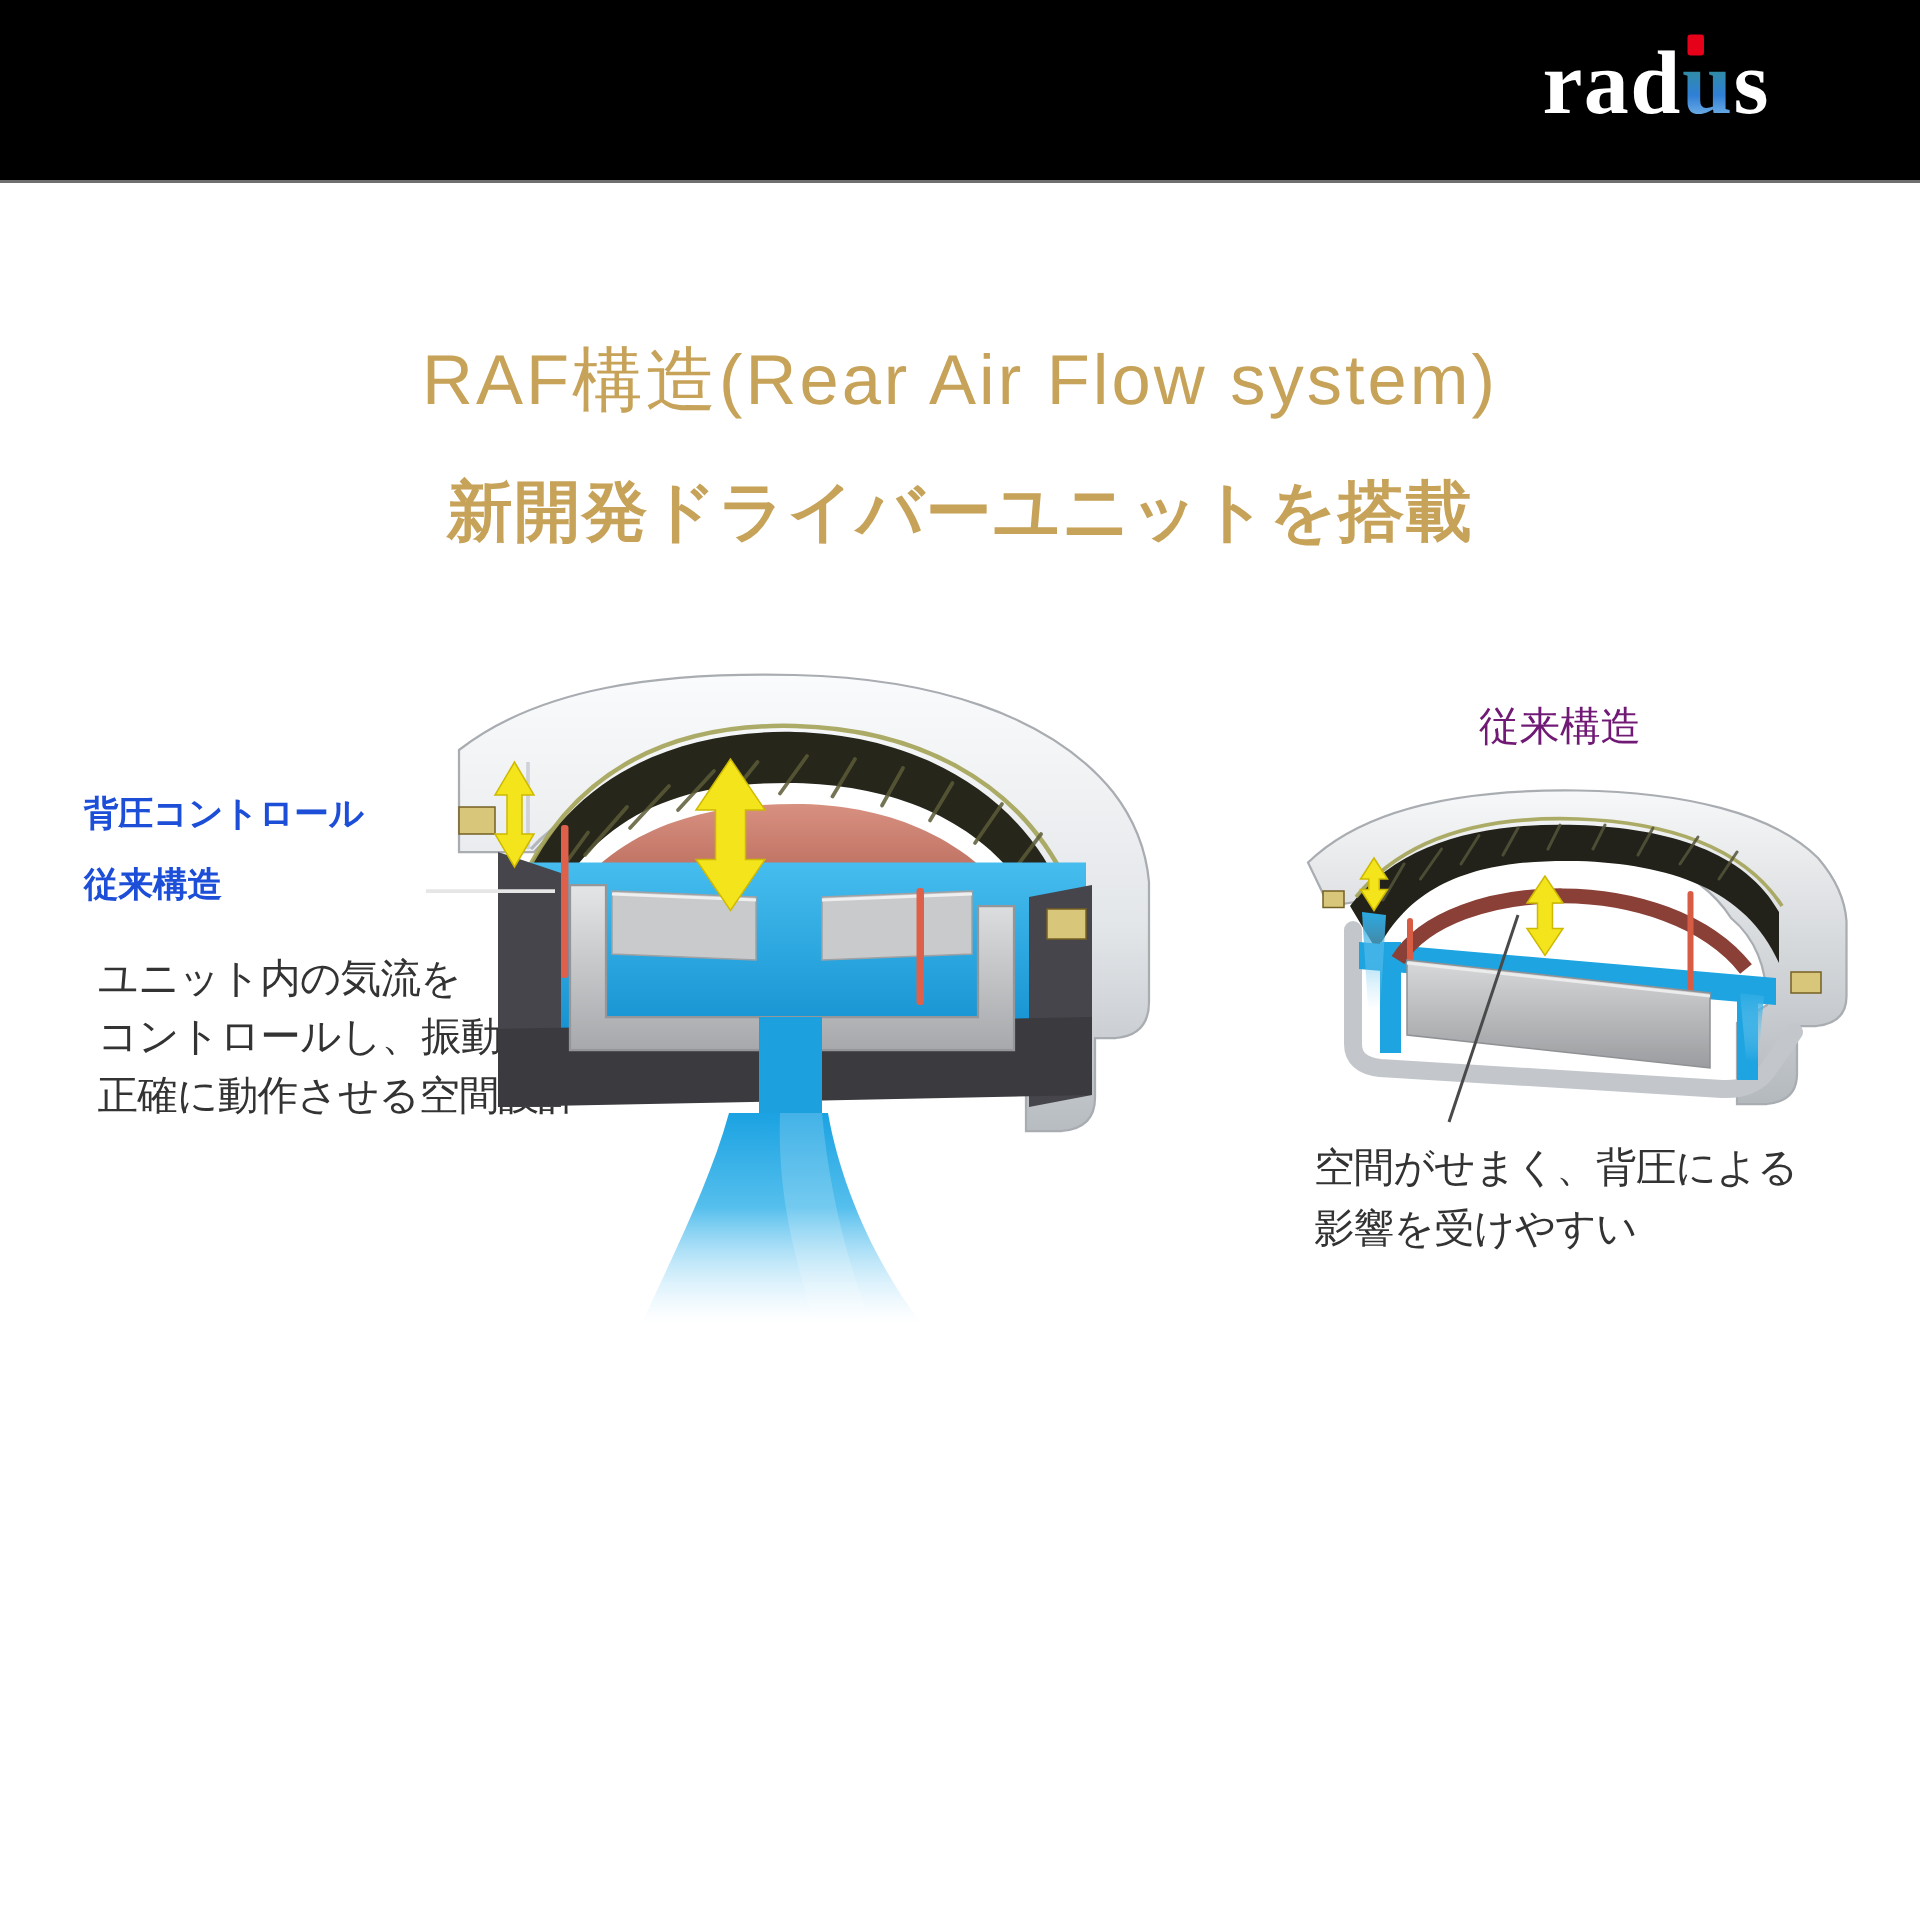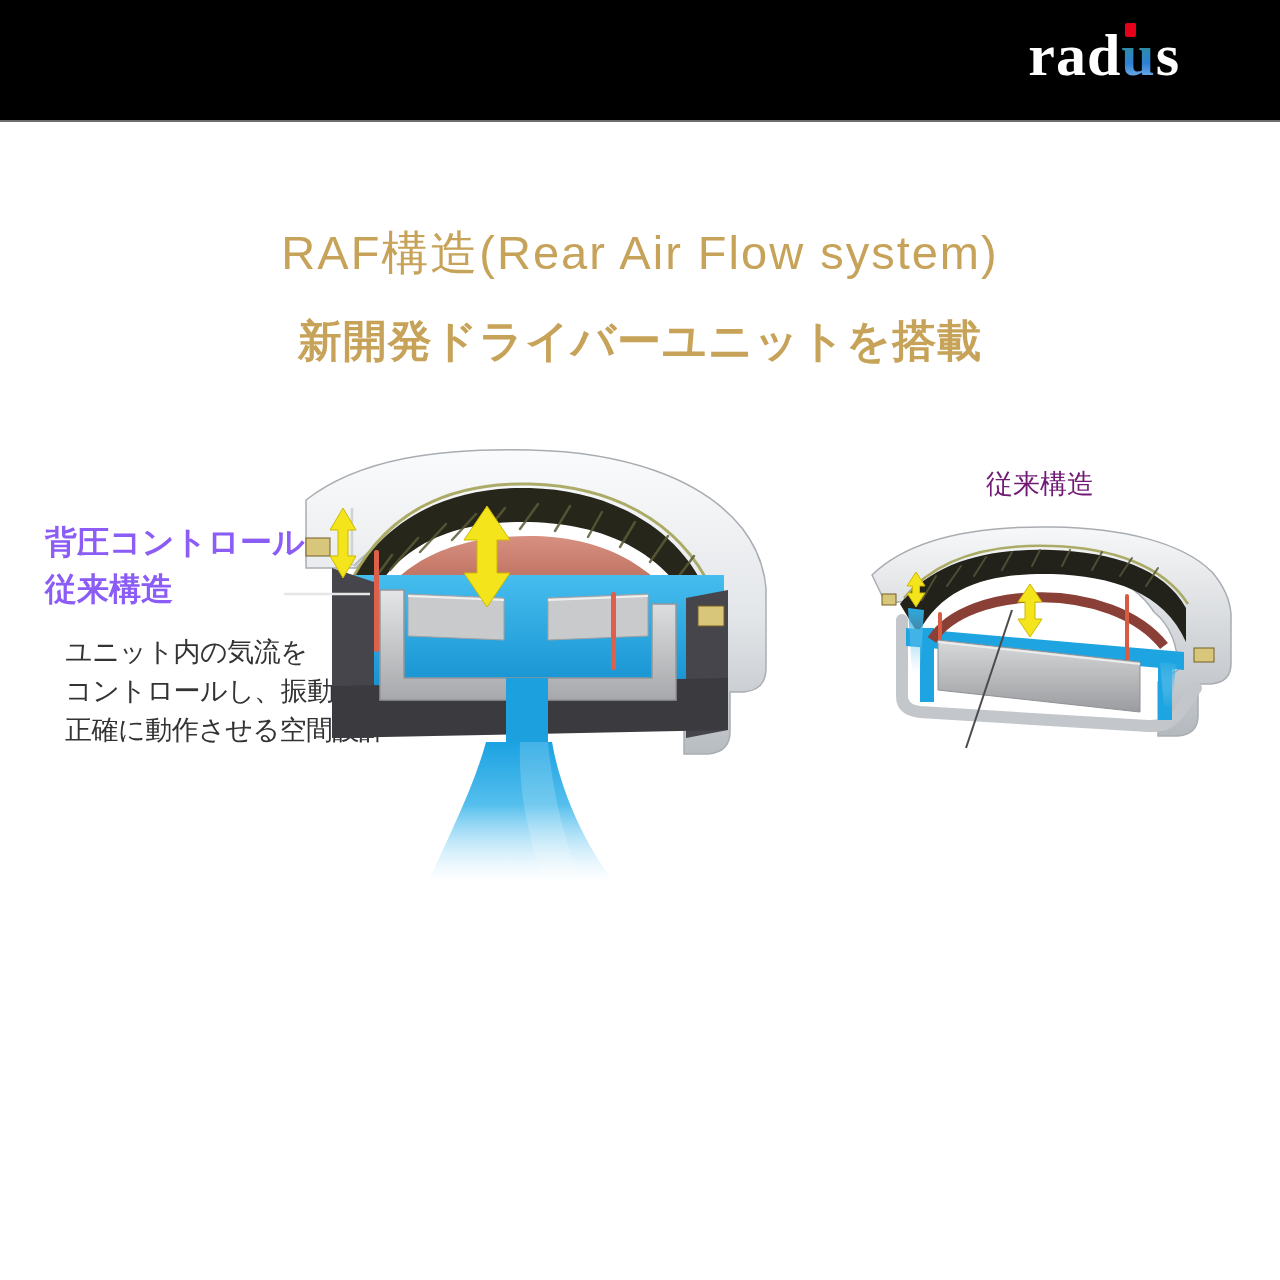--- a/index.html
+++ b/index.html
@@ -31,22 +31,22 @@
   .stage{position:absolute;left:0;top:122px;width:1280px;height:825px;background:#fff;border-radius:15px;}
   .hero-title{
     position:absolute;left:0;top:100px;width:100%;text-align:center;
     font-size:47px;letter-spacing:2px;color:#c7a35a;font-weight:normal;
   }
   .hero-subtitle{
     position:absolute;left:0;top:190px;width:100%;text-align:center;
     font-size:44px;letter-spacing:1px;color:#c7a35a;font-weight:bold;
   }
   .chamber-label{
-    position:absolute;left:45px;top:397px;
-    font-size:32px;font-weight:bold;line-height:47px;color:#8b5cf6;
+    position:absolute;left:56px;top:397px;
+    font-size:23px;font-weight:bold;line-height:47px;color:#1d4ed8;
   }
   .chamber-desc{
     position:absolute;left:45px;top:511px;
     font-size:27px;line-height:39px;color:#333;letter-spacing:-0.5px;margin-left:20px;
   }
   .conv-caption{
     position:absolute;left:950px;top:344px;width:180px;text-align:center;
     font-size:27px;color:#701a75;
   }
   .conv-desc{
@@ -233,17 +233,21 @@
 
       <path d="M 46 96 L 62 98 L 58 162 L 50 160 Z" fill="url(#gJet)"></path>
       <path d="M 298 150 L 314 152 L 310 196 L 302 194 Z" fill="url(#gJet)"></path>
 
       <polygon points="54,60 45,74 50.5,74 50.5,81 45,81 54,95 63,81 57.5,81 57.5,74 63,74" fill="#f4e41c" stroke="#cdb900" stroke-width="1"></polygon>
       <polygon points="168,72 156,90 163,90 163,107 156,107 168,125 180,107 173,107 173,90 180,90" fill="#f4e41c" stroke="#cdb900" stroke-width="1"></polygon>
 
       <line x1="150" y1="98" x2="104" y2="236" stroke="#4a4a4a" stroke-width="2"></line>
     </svg>
 
+    <div class="conv-desc">
+      <span class="line">空間がせまく、背圧による</span>
+      <span class="line">影響を受けやすい</span>
+    </div>
 
   </div>
 
 
 </div>
 
 </body></html>

